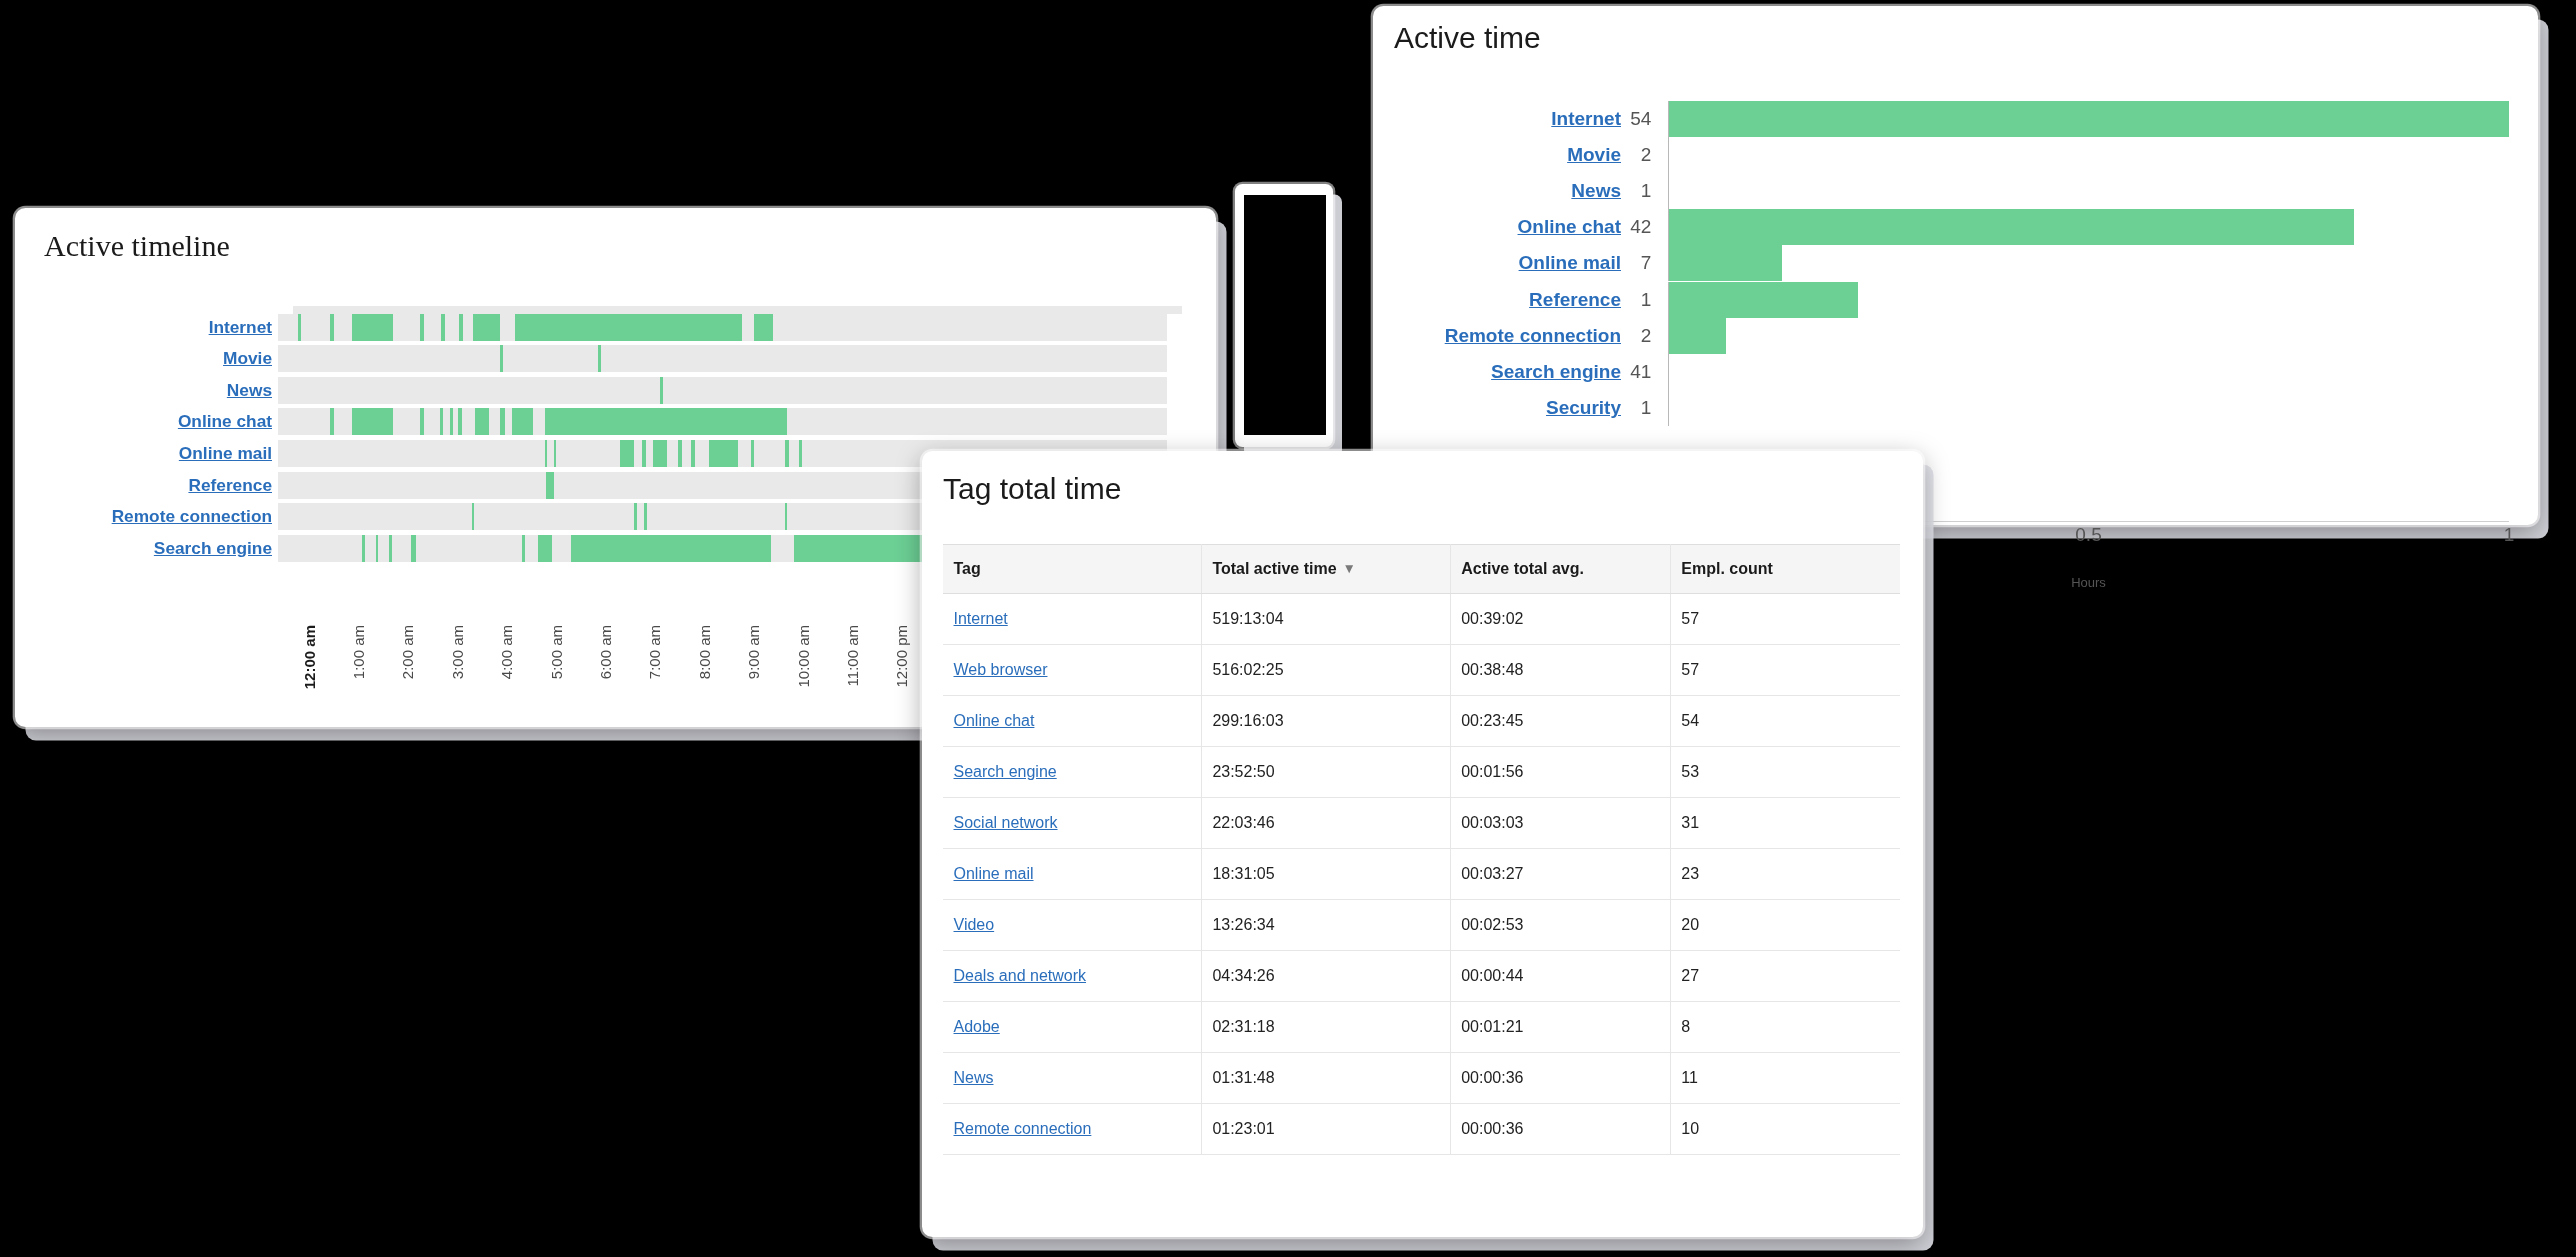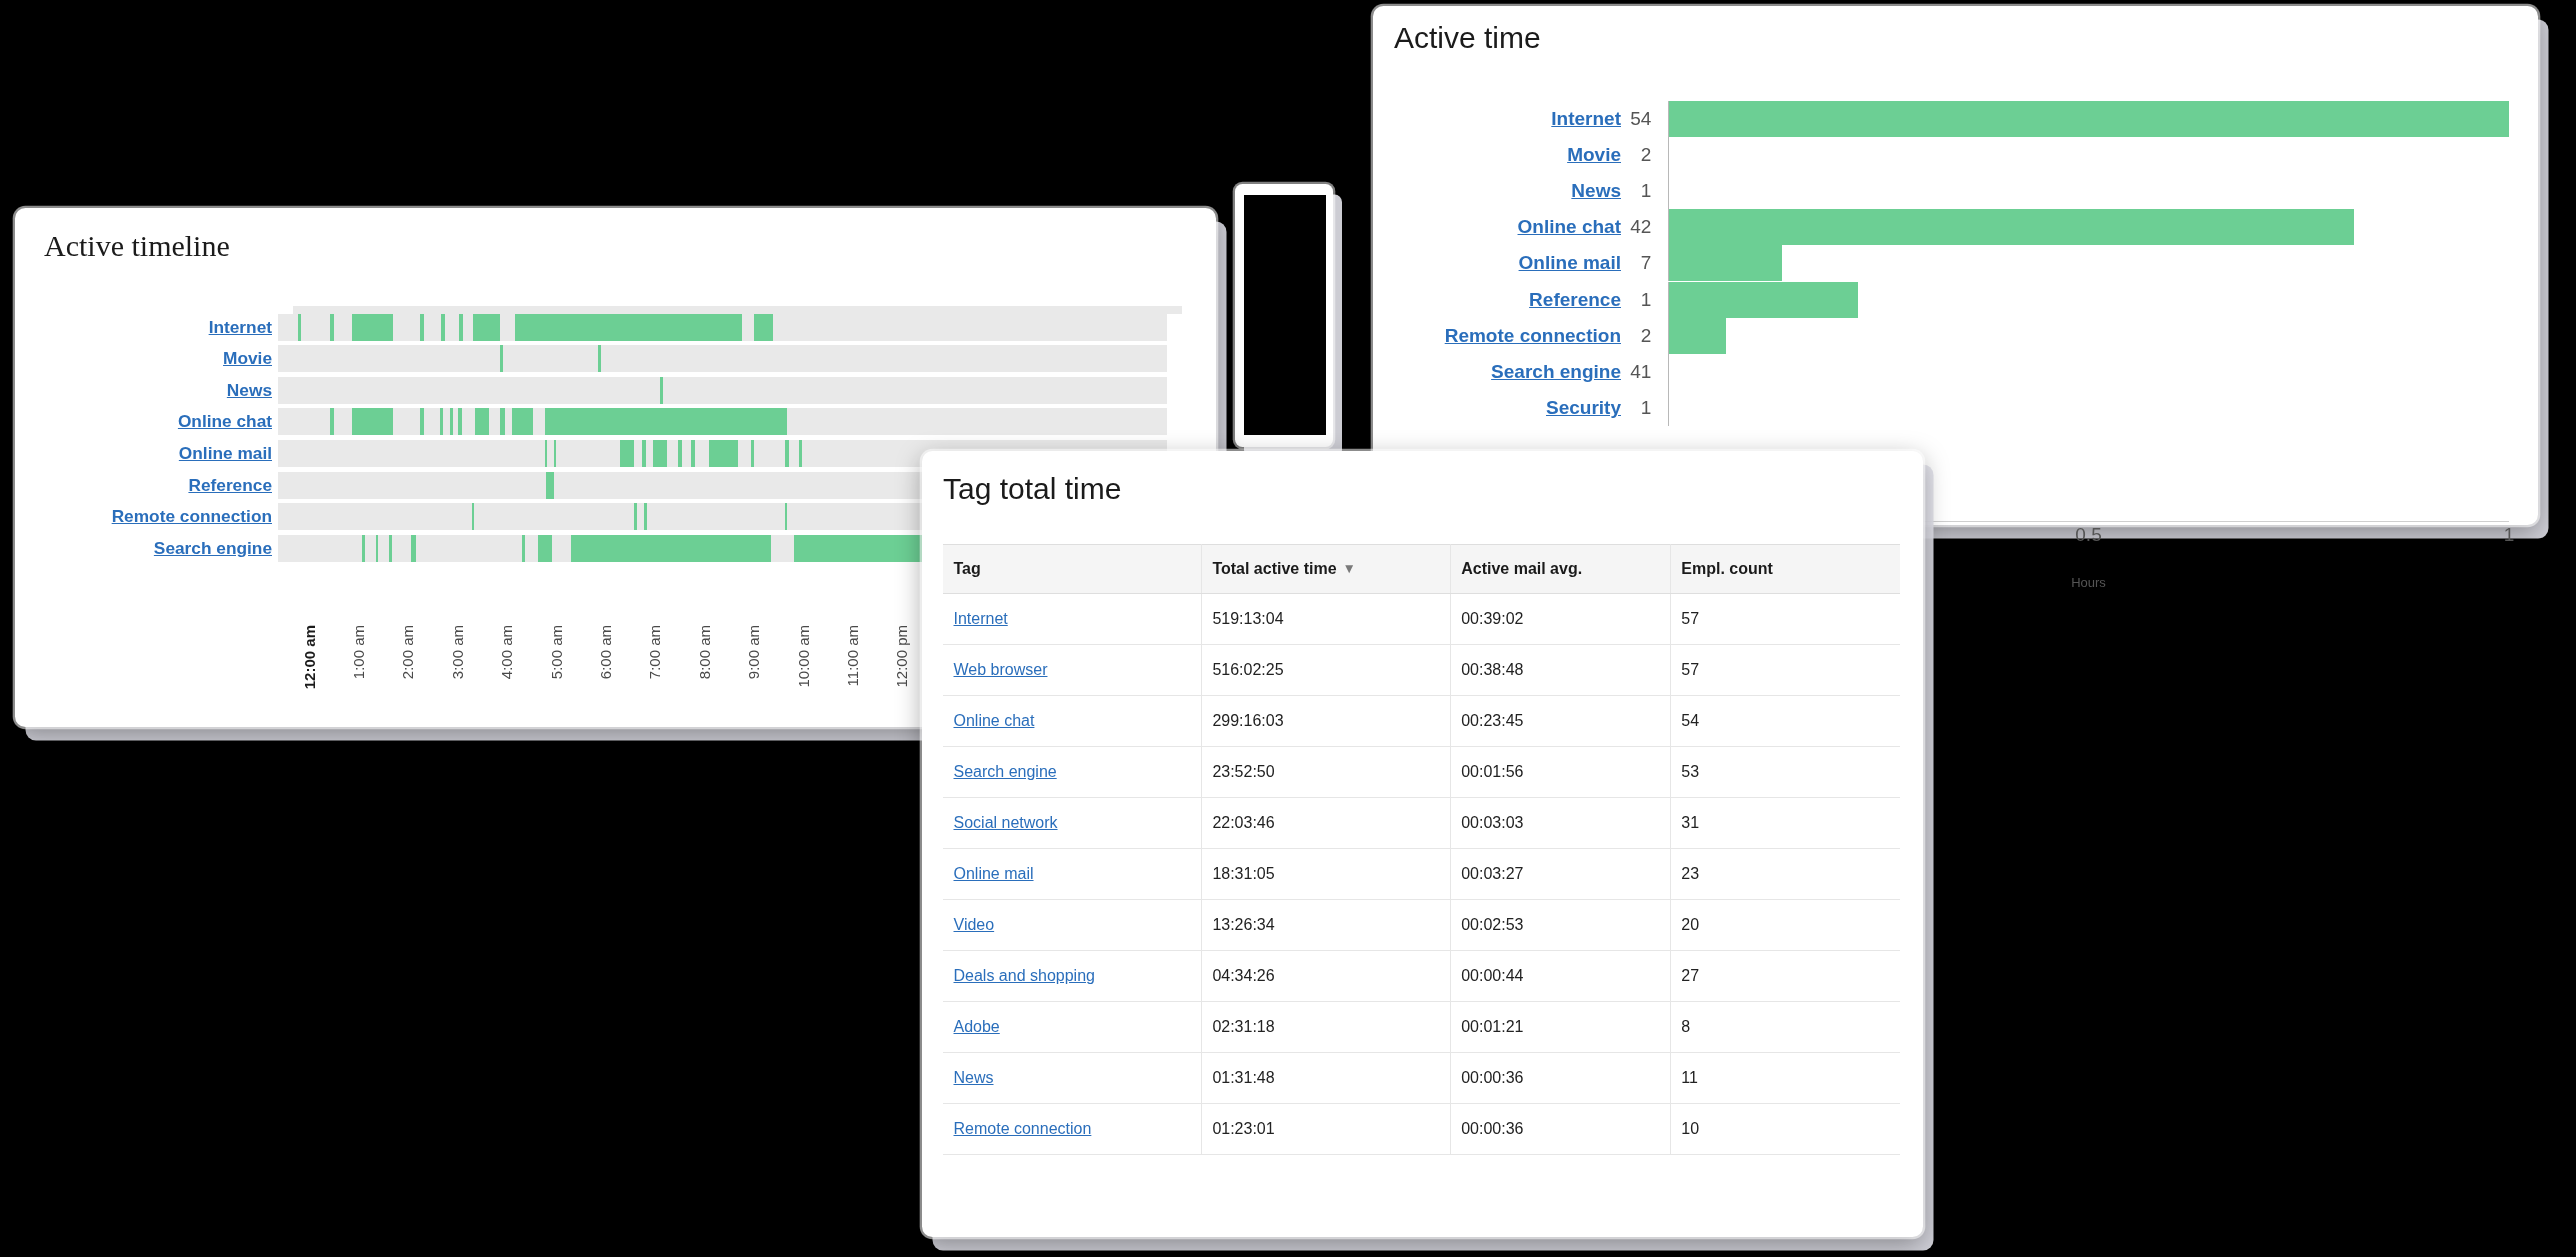--- a/index.html
+++ b/index.html
@@ -473,21 +473,21 @@
         <col class="col-total">
         <col class="col-avg">
         <col class="col-cnt">
     </colgroup>
     <thead>
       <tr>
         <th>Tag</th>
         <th>
           <span>Total active time</span><span class="sort-caret">▼</span>
         </th>
-        <th>Active mail avg.</th>
+        <th>Active total avg.</th>
         <th>Empl. count</th>
       </tr>
     </thead>
     <tbody id="tt-body">
         <tr>
           <td><span class="tt-tag">Internet</span></td>
           <td>519:13:04</td>
           <td>00:39:02</td>
           <td>57</td>
         </tr>
@@ -521,21 +521,21 @@
           <td>00:03:27</td>
           <td>23</td>
         </tr>
         <tr>
           <td><span class="tt-tag">Video</span></td>
           <td>13:26:34</td>
           <td>00:02:53</td>
           <td>20</td>
         </tr>
         <tr>
-          <td><span class="tt-tag">Deals and shopping</span></td>
+          <td><span class="tt-tag">Deals and network</span></td>
           <td>04:34:26</td>
           <td>00:00:44</td>
           <td>27</td>
         </tr>
         <tr>
           <td><span class="tt-tag">Adobe</span></td>
           <td>02:31:18</td>
           <td>00:01:21</td>
           <td>8</td>
         </tr>

